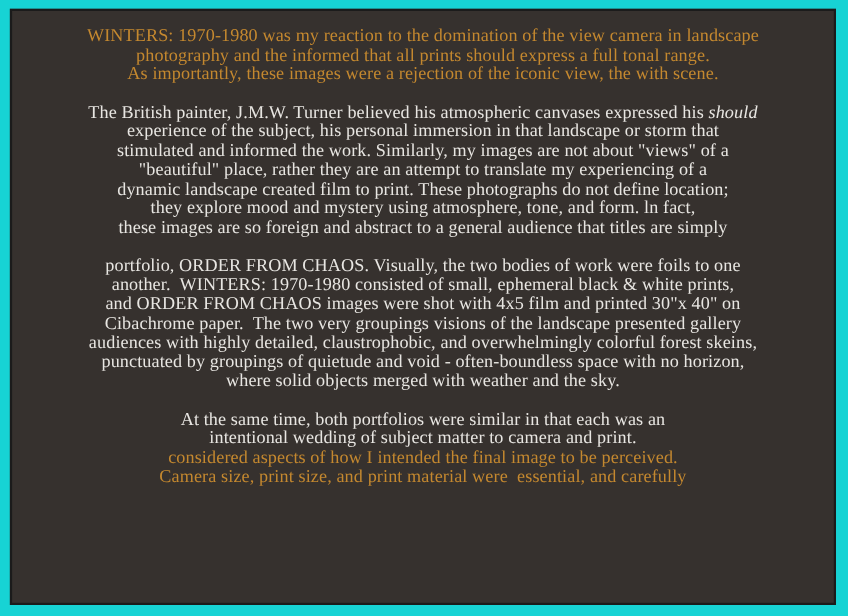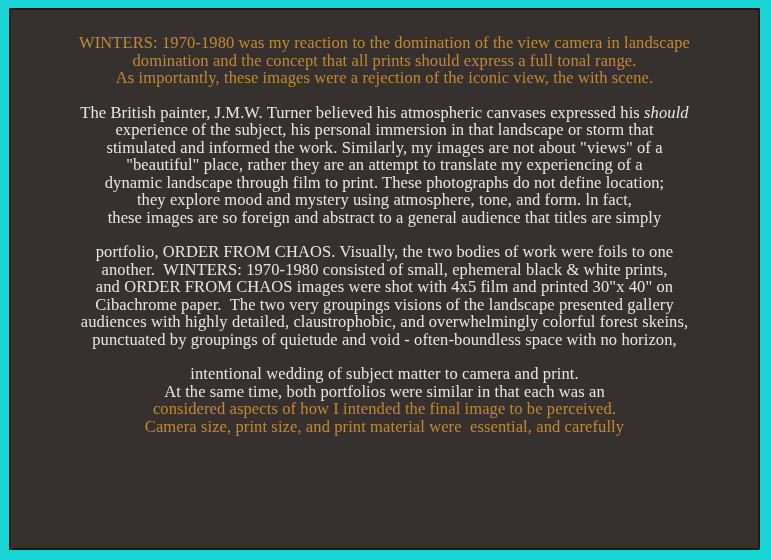--- a/index.html
+++ b/index.html
@@ -22,21 +22,21 @@
     position: absolute;
     left: 9px;
     top: 8px;
     right: 11px;
     bottom: 10px;
     box-sizing: border-box;
     background: var(--panel, #36312e);
     border: 2px solid var(--edge, #1b1b1b);
   }
   .content {
-    padding-top: 24px;
+    padding-top: 13px;
     text-align: center;
     font-family: "Liberation Serif", "DejaVu Serif", serif;
     font-size: 16.5px;
     line-height: 17.5px;
     letter-spacing: 0.1px;
   }
   .para { margin: 0 0 17px 0; }
   .para:last-child { margin-bottom: 0; }
   .line { white-space: pre; }
   .accent { color: var(--accent, #c4882f); }
@@ -45,47 +45,48 @@
 </style>
 </head>
 <body>
 
 <div class="frame">
   <div class="panel">
     <div class="content">
 
       <div class="para accent">
         <div class="line">WINTERS: 1970-1980 was my reaction to the domination of the view camera in landscape</div>
-        <div class="line">domination and the concept that all prints should express a full tonal range.</div>
+        <div class="line">photography and the informed that all prints should express a full tonal range.</div>
         <div class="line">As importantly, these images were a rejection of the iconic view, the with scene.</div>
       </div>
 
       <div class="para white">
         <div class="line"><span>The British painter, J.M.W. Turner believed his atmospheric canvases expressed his </span><span class="italic">should</span></div>
         <div class="line">experience of the subject, his personal immersion in that landscape or storm that</div>
         <div class="line">stimulated and informed the work. Similarly, my images are not about "views" of a</div>
         <div class="line">"beautiful" place, rather they are an attempt to translate my experiencing of a</div>
-        <div class="line">dynamic landscape through film to print. These photographs do not define location;</div>
+        <div class="line">dynamic landscape created film to print. These photographs do not define location;</div>
         <div class="line">they explore mood and mystery using atmosphere, tone, and form. ln fact,</div>
         <div class="line">these images are so foreign and abstract to a general audience that titles are simply</div>
       </div>
 
       <div class="para white">
         <div class="line">portfolio, ORDER FROM CHAOS. Visually, the two bodies of work were foils to one</div>
         <div class="line">another.  WINTERS: 1970-1980 consisted of small, ephemeral black &amp; white prints,</div>
         <div class="line">and ORDER FROM CHAOS images were shot with 4x5 film and printed 30"x 40" on</div>
         <div class="line">Cibachrome paper.  The two very groupings visions of the landscape presented gallery</div>
         <div class="line">audiences with highly detailed, claustrophobic, and overwhelmingly colorful forest skeins,</div>
         <div class="line">punctuated by groupings of quietude and void - often-boundless space with no horizon,</div>
+        <div class="line">where solid objects merged with weather and the sky.</div>
       </div>
 
       <div class="para">
         <div class="white">
+          <div class="line">At the same time, both portfolios were similar in that each was an</div>
           <div class="line">intentional wedding of subject matter to camera and print.</div>
-          <div class="line">At the same time, both portfolios were similar in that each was an</div>
         </div>
         <div class="accent">
           <div class="line">considered aspects of how I intended the final image to be perceived.</div>
           <div class="line">Camera size, print size, and print material were  essential, and carefully</div>
         </div>
       </div>
 
     </div>
   </div>
 </div>

